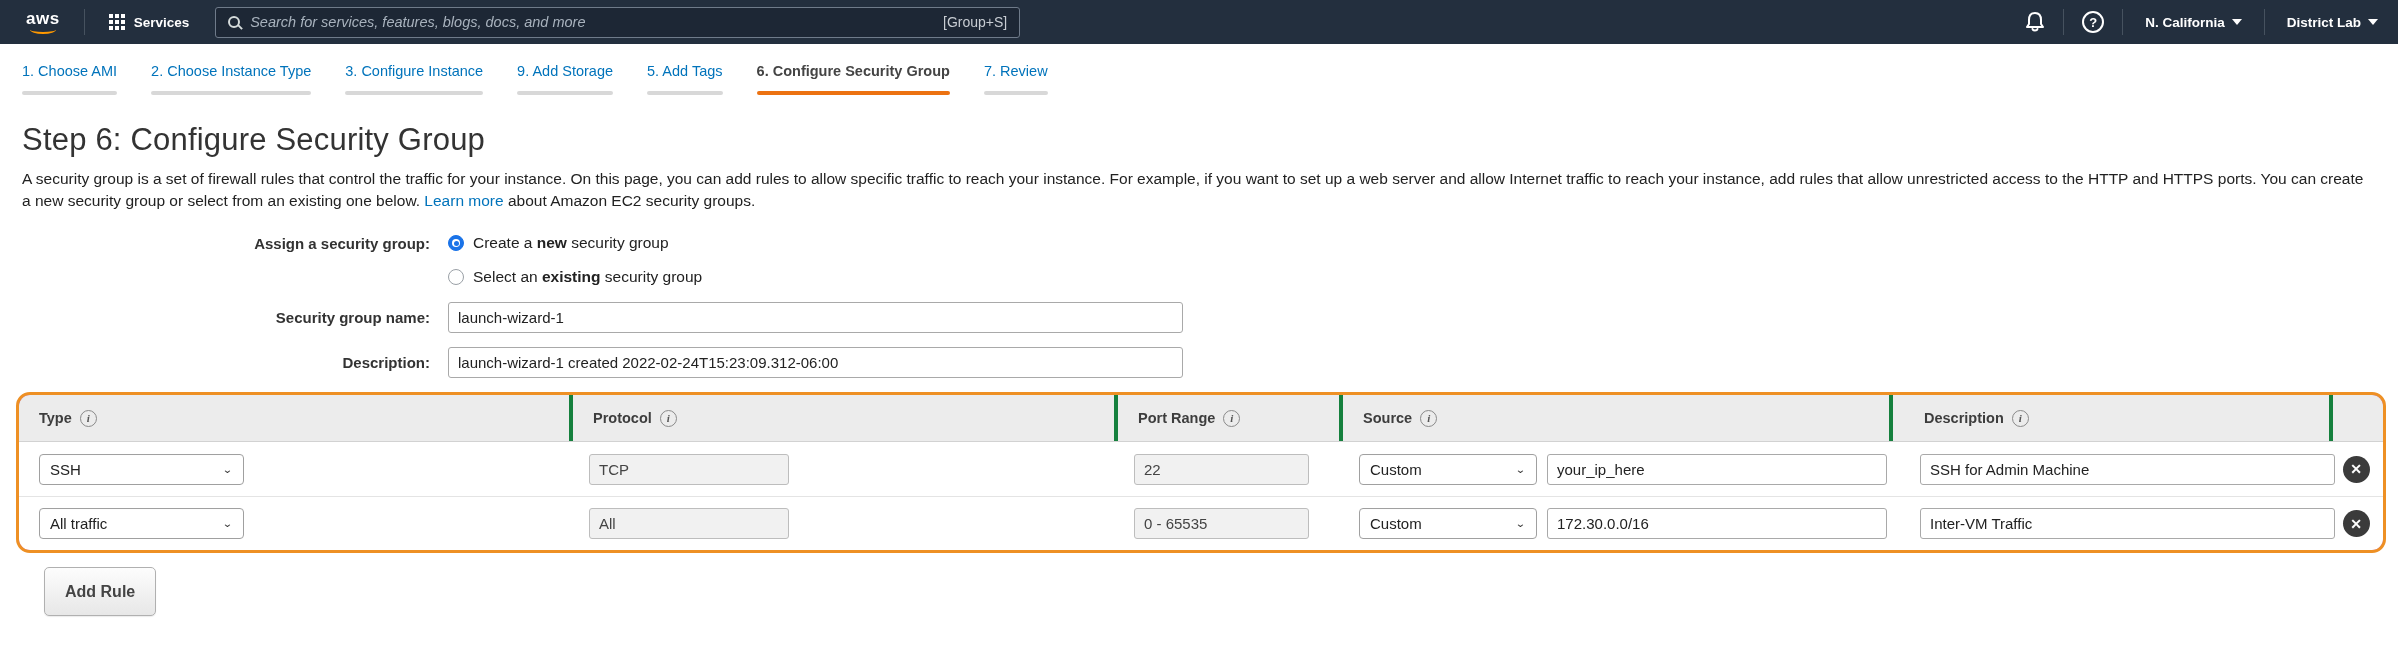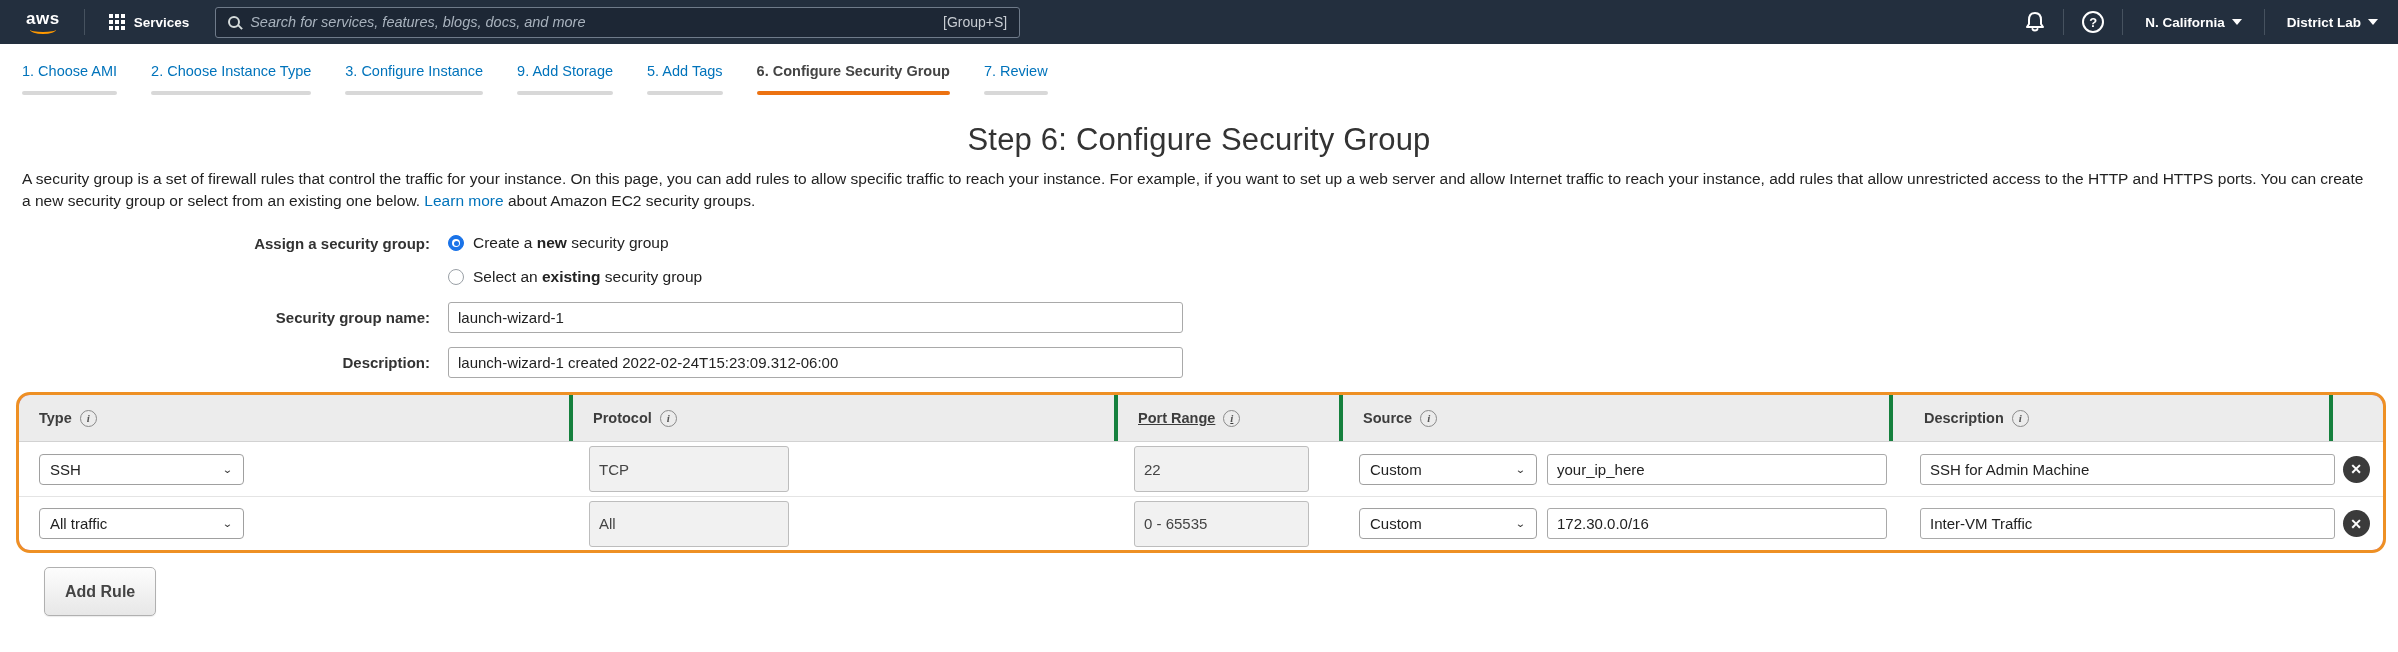--- a/index.html
+++ b/index.html
@@ -34,21 +34,21 @@
   
   .wizard-tabs { height:64px; display:flex; align-items:center; gap:34px; padding:6px 22px 0 22px; background:#fff; }
   .wtab { display:flex; flex-direction:column; align-items:center; gap:12px; cursor:pointer; }
   .wtab .wtab-label { font-size:14.5px; color:#0073bb; white-space:nowrap; }
   .wtab .wtab-bar { height:4px; border-radius:2px; background:#d8d8d8; align-self:stretch; }
   .wtab.active .wtab-label { color:#444; font-weight:bold; }
   .wtab.active .wtab-bar { background:#ec7211; }
 
   
   .main { padding:14px 22px 0 22px; }
-  .page-title { font-size:31px; font-weight:400; color:#333; letter-spacing:0.2px;text-align:center; }
+  .page-title { font-size:31px; font-weight:400; color:#333; letter-spacing:0.2px; }
   .page-desc { margin-top:10px; font-size:15.5px; line-height:22px; color:#222; max-width:2356px; }
   .link { color:#0073bb; text-decoration:none; cursor:pointer; }
 
   
   .form-area { margin-top:22px; }
   .form-row { display:flex; align-items:center; margin-bottom:14px; }
   .form-label { width:408px; text-align:right; font-weight:bold; font-size:15px; color:#333; flex:0 0 auto; }
   .form-field { margin-left:18px; display:flex; align-items:center; }
   .radio-row { margin-bottom:16px; }
   .radio { width:16px; height:16px; border-radius:50%; border:1px solid #9aa0a6; background:#fff; flex:0 0 auto; position:relative; cursor:pointer; }
@@ -60,36 +60,36 @@
     padding:0 9px; font-family:"Liberation Sans", sans-serif; background:#fff; }
   .wide-input { width:735px; }
 
   
   .rules-wrap { margin-top:6px; margin-left:-6px; border:3px solid #ee9024; border-radius:14px; overflow:hidden; width:2370px; background:#b91c1c; }
   .rules-header { display:flex; background:#ececec; border-bottom:1px solid #d2d2d2; height:47px; align-items:center; }
   .rules-row { display:flex; align-items:center; height:54px; background:#fff; }
   .rules-row + .rules-row { border-top:1px solid #e4e4e4; }
   .col-type { width:550px; padding-left:20px; flex:0 0 auto; }
   .col-protocol { width:545px; padding-left:20px; flex:0 0 auto; }
-  .col-port { width:225px; padding-left:20px; flex:0 0 auto;text-decoration:underline; }
+  .col-port { width:225px; padding-left:20px; flex:0 0 auto; }
   .col-source { width:550px; padding-left:20px; flex:0 0 auto; display:flex; align-items:center; gap:10px; }
   .col-desc { width:440px; padding-left:31px; flex:0 0 auto; }
   .col-del { flex:1; display:flex; align-items:center; justify-content:center; }
   .hdr-cell { display:flex; align-items:center; gap:8px; font-size:14.5px; font-weight:bold; color:#3d3d3d; height:100%; }
   .hdr-sep { border-left:4px solid #15803d; }
   .info-icon { width:17px; height:17px; border:1px solid #8a8a8a; border-radius:50%; color:#555;
     font-size:11px; font-family:"Liberation Serif", serif; font-style:italic; font-weight:bold;
     display:inline-flex; align-items:center; justify-content:center; cursor:pointer; }
   .fake-select { height:31px; background:#fff; border:1px solid #a0a0a0; border-radius:4px;
     display:inline-flex; align-items:center; justify-content:space-between; padding:0 10px;
     font-size:15px; color:#222; cursor:pointer; box-shadow:inset 0 1px 0 #fdfdfd; }
   .sel-type { width:205px; }
   .sel-source { width:178px; }
   .sel-chevron { font-size:13px; color:#333; margin-left:8px; transform:scaleY(0.8); }
-  .dis-input { height:46px; background:#f1f1f1; border:1px solid #bdbdbd; border-radius:3px;
+  .dis-input { height:31px; background:#f1f1f1; border:1px solid #bdbdbd; border-radius:3px;
     color:#444; font-size:15px; padding:0 9px; display:inline-flex; align-items:center; }
   .dis-protocol { width:200px; }
   .dis-port { width:175px; }
   .src-input { width:340px; }
   .desc-input { width:415px; }
   .del-btn { width:27px; height:27px; border-radius:50%; background:#3b3b3b; color:#fff; border:none;
     font-size:14px; font-weight:bold; display:flex; align-items:center; justify-content:center; cursor:pointer; }
 
   .add-rule-btn { margin:14px 0 0 22px; padding:0 20px; height:49px;
     background:linear-gradient(#fdfdfd,#e7e7e7); border:1px solid #b0b0b0; border-radius:5px;

